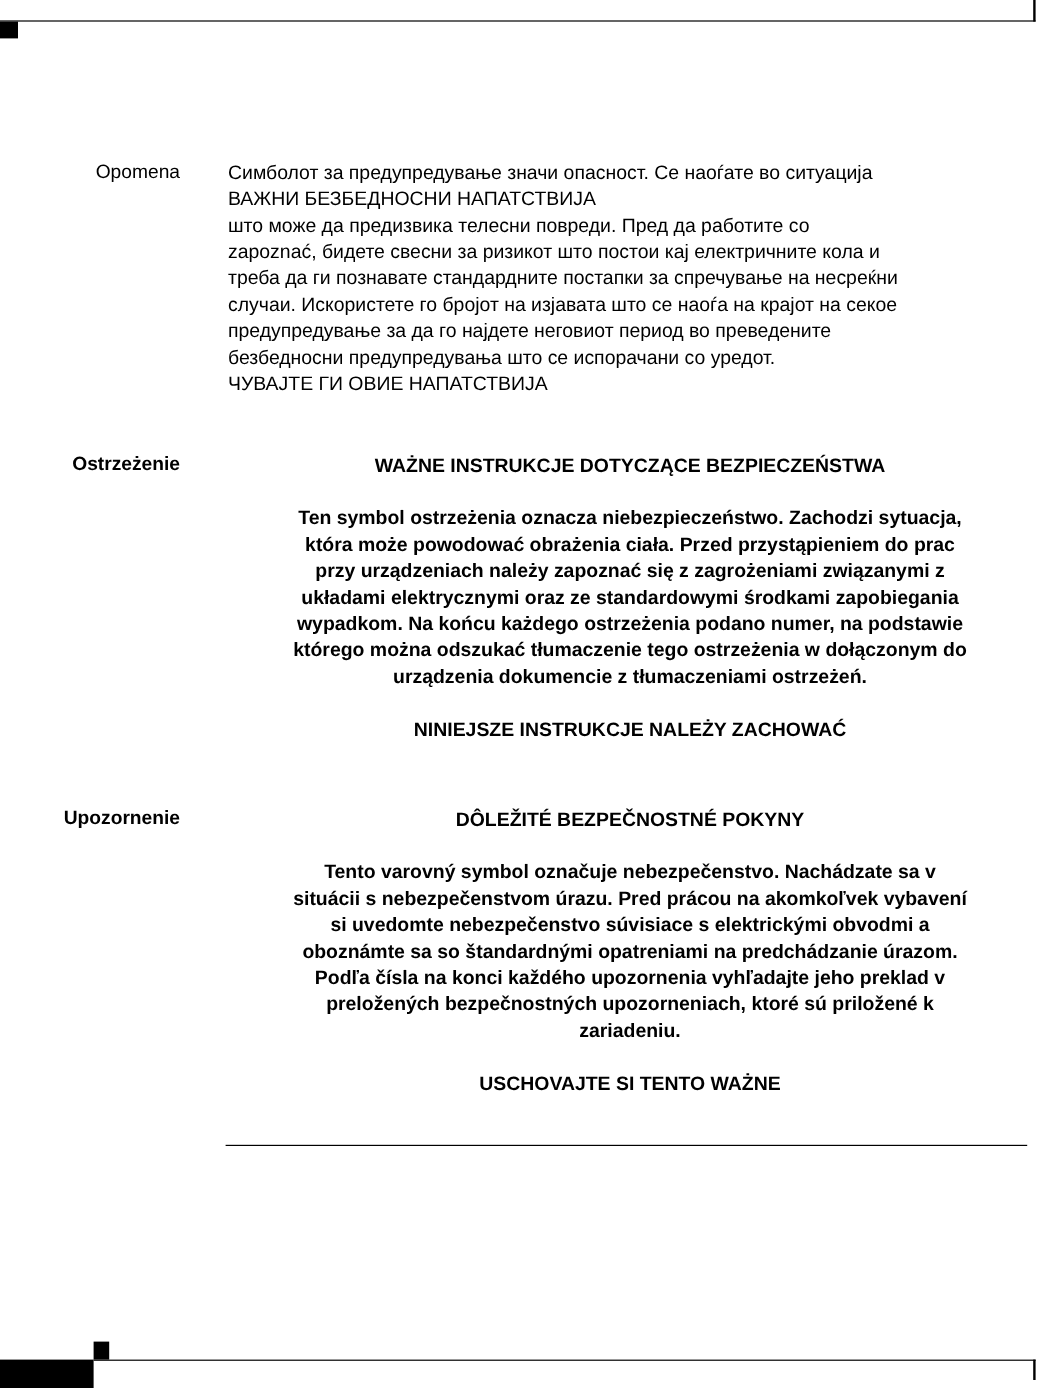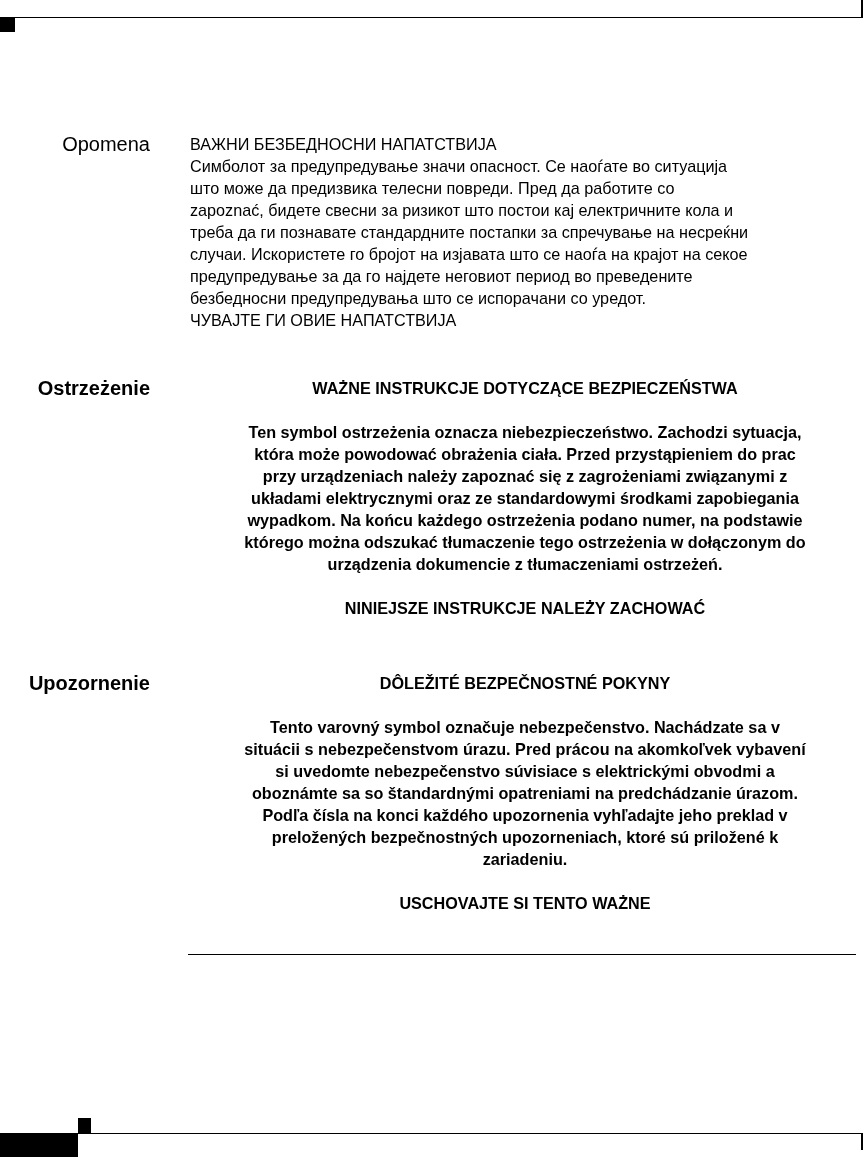--- a/index.html
+++ b/index.html
@@ -30,21 +30,21 @@
 
     
     .sep-line { left: 188px; top: 954px; width: 668px; height: 1px; background: #000; }
 
     
     .section { position: absolute; left: 0; width: 866px; }
     .label {
       position: absolute;
       right: 716px; 
       white-space: nowrap;
-      font-size: 20px;
+      font-size: 16px;
       line-height: 22px;
     }
     .content {
       position: absolute;
       left: 190px;
       width: 670px;
       font-size: 16.2px;
       line-height: 22px;
     }
     .line { display: block; white-space: nowrap; }
@@ -61,22 +61,22 @@
 </head>
 <body>
 
 <div class="abs hdr-line"></div>
 <div class="abs hdr-tick"></div>
 <div class="abs hdr-square"></div>
 
 <div class="section regular" id="sec-mk">
   <div class="label">Opomena</div>
   <div class="content">
+    <span class="line">Симболот за предупредување значи опасност. Се наоѓате во ситуација</span>
     <span class="line">ВАЖНИ БЕЗБЕДНОСНИ НАПАТСТВИЈА</span>
-    <span class="line">Симболот за предупредување значи опасност. Се наоѓате во ситуација</span>
     <span class="line">што може да предизвика телесни повреди. Пред да работите со</span>
     <span class="line">zapoznać, бидете свесни за ризикот што постои кај електричните кола и</span>
     <span class="line">треба да ги познавате стандардните постапки за спречување на несреќни</span>
     <span class="line">случаи. Искористете го бројот на изјавата што се наоѓа на крајот на секое</span>
     <span class="line">предупредување за да го најдете неговиот период во преведените</span>
     <span class="line">безбедносни предупредувања што се испорачани со уредот.</span>
     <span class="line">ЧУВАЈТЕ ГИ ОВИЕ НАПАТСТВИЈА</span>
   </div>
 </div>
 

